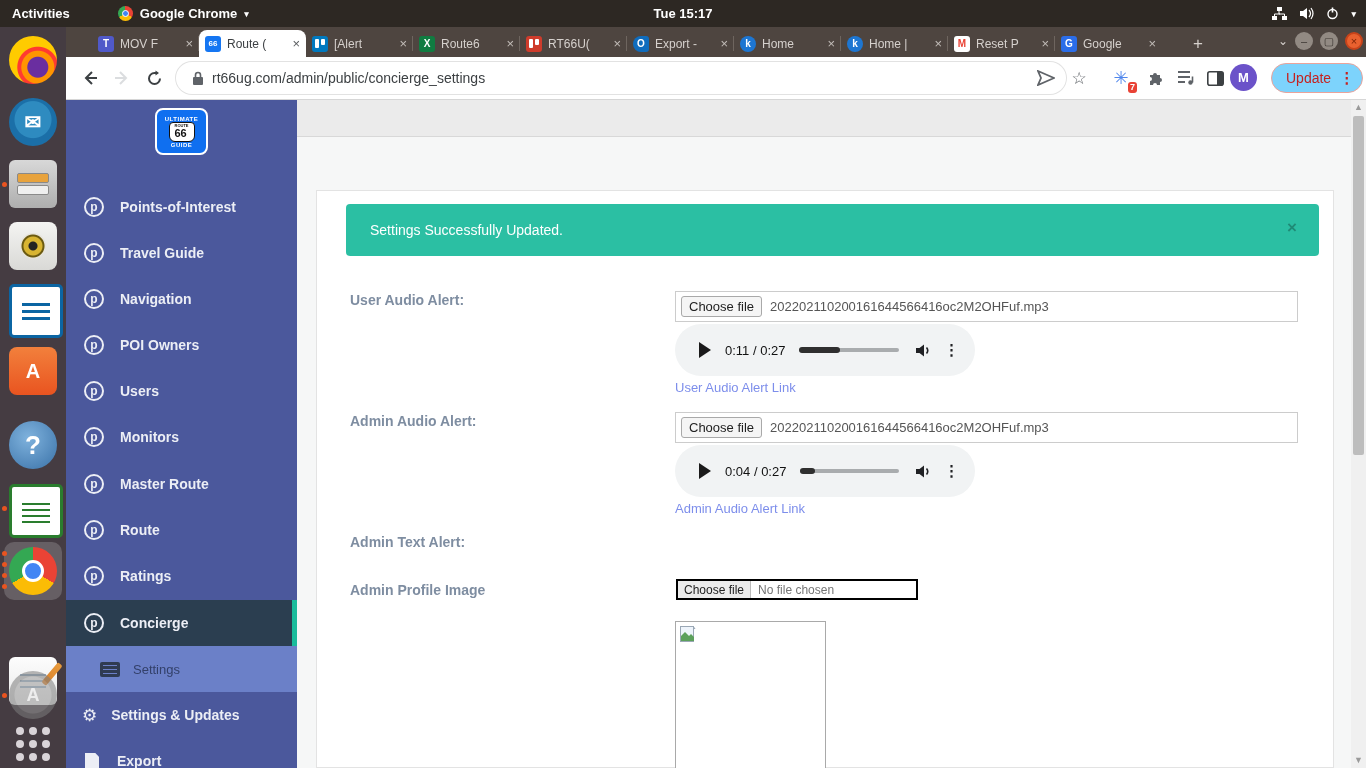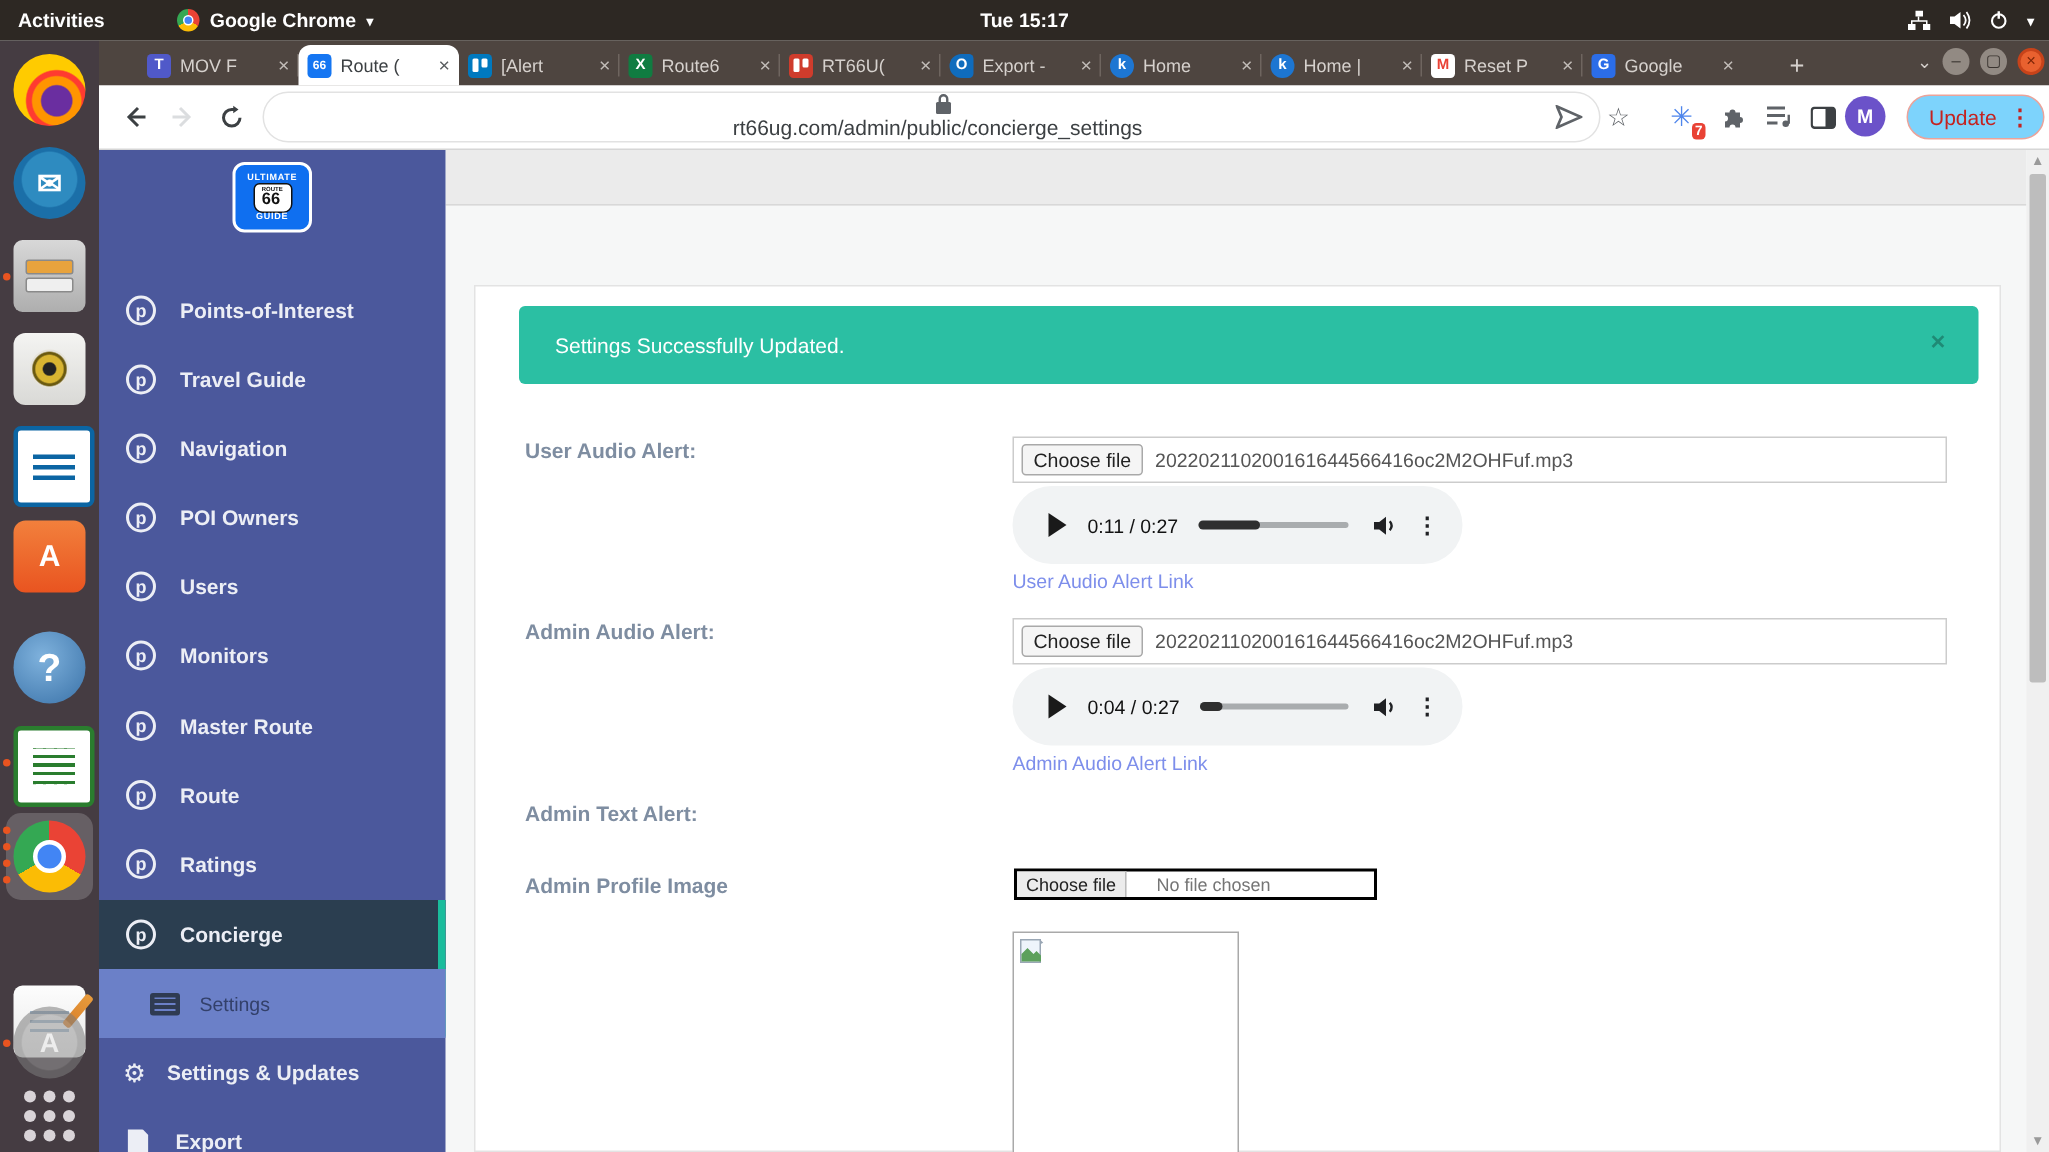--- a/index.html
+++ b/index.html
@@ -63,21 +63,21 @@
   .fav-k{background:#1d76d2;border-radius:50%;}
   .fav-gmail{background:#fff;color:#e94235;}
   .fav-gdoc{background:#2b6de8;}
   #newtab{position:absolute;top:5px;width:24px;height:24px;color:#d6d1cd;font-size:17px;display:flex;align-items:center;justify-content:center;border-radius:50%;}
   #tab-chevron{position:absolute;top:7px;color:#d6d1cd;font-size:12px;}
   .winbtn{position:absolute;top:5px;width:18px;height:18px;border-radius:50%;background:#928a83;color:#3a3430;font-size:11px;display:flex;align-items:center;justify-content:center;line-height:1;}
   .winbtn.close{background:#e9612f;border:2px solid #c7431a;box-sizing:border-box;color:#7e2507;}
   
   #toolbar{left:66px;top:57px;width:1300px;height:43px;background:#fff;border-bottom:1px solid #d6d6d6;box-sizing:border-box;z-index:30;}
   .tb-ic{position:absolute;top:9px;width:24px;height:24px;display:flex;align-items:center;justify-content:center;color:#5f6368;font-size:17px;}
-  #omnibox{position:absolute;left:110px;top:5px;width:890px;height:32px;background:#fff;border-radius:16px;box-shadow:0 0 0 1px #e2e2e2;display:flex;align-items:center;flex-direction:column;}
+  #omnibox{position:absolute;left:110px;top:5px;width:890px;height:32px;background:#fff;border-radius:16px;box-shadow:0 0 0 1px #e2e2e2;display:flex;align-items:center;}
   #urltext{font-size:14px;color:#3c4043;margin-left:8px;}
   .badge7{position:absolute;right:-4px;bottom:-3px;background:#e94235;color:#fff;font-size:9px;font-weight:bold;border-radius:3px;padding:0 2px;line-height:11px;}
   #avatar{position:absolute;left:1164px;top:7px;width:27px;height:27px;border-radius:50%;background:#6b52c9;color:#fff;font-size:13px;font-weight:bold;display:flex;align-items:center;justify-content:center;}
   #updatebtn{position:absolute;left:1205px;top:6px;height:28px;border:1px solid #eba39a;border-radius:15px;display:flex;align-items:center;padding:0 8px 0 14px;color:#c5221f;font-size:14px;gap:8px;background:#7dd3fc;}
   #updatebtn .kebab{color:#c5221f;font-weight:bold;font-size:15px;}
   
   #sidebar{left:66px;top:100px;width:231px;height:668px;background:#4b589c;z-index:10;color:#eceef5;}
   #logo{position:absolute;left:89px;top:8px;width:53px;height:47px;background:#0f6ff0;border-radius:8px;border:2px solid #fff;box-sizing:border-box;display:flex;flex-direction:column;align-items:center;justify-content:center;color:#fff;font-weight:bold;}
   #logo .band{font-size:6px;letter-spacing:.5px;}
   #logo .shield{background:#fff;color:#111;border-radius:4px 4px 6px 6px;font-size:11px;line-height:1;padding:1px 5px 2px;border:1px solid #111;}
@@ -106,21 +106,21 @@
   .play-tri{width:0;height:0;border-left:12px solid #1a1a1a;border-top:8px solid transparent;border-bottom:8px solid transparent;margin-left:24px;}
   .p-time{font-size:13px;color:#111;margin-left:14px;white-space:nowrap;}
   .p-track{height:4px;width:100px;background:#a9acae;border-radius:2px;margin-left:14px;position:relative;}
   .p-fill{position:absolute;left:0;top:-1px;height:6px;background:#2f2f2f;border-radius:3px;}
   .p-vol{margin-left:16px;display:flex;}
   .p-kebab{margin-left:12px;margin-right:16px;color:#202124;font-weight:bold;font-size:15px;letter-spacing:0;}
   .f-link{position:absolute;left:358px;font-size:13px;color:#7d8eeb;}
   .text-input{position:absolute;left:358px;width:623px;height:31px;border:1px solid #ccc;box-sizing:border-box;background:#fff;display:flex;align-items:center;padding-left:12px;font-size:14px;color:#555;}
   #img-file{position:absolute;left:359px;top:388px;width:242px;height:21px;border:2px solid #000;box-sizing:border-box;background:#fff;display:flex;align-items:center;}
   #img-file .choose2{background:#ececec;border-right:1px solid #bbb;font-size:12px;color:#222;padding:1px 6px;height:100%;display:flex;align-items:center;box-sizing:border-box;}
-  #img-file .nofile{font-size:12px;color:#757575;margin-left:20px;}
+  #img-file .nofile{font-size:12px;color:#757575;margin-left:7px;}
   #img-box{position:absolute;left:358px;top:430px;width:149px;height:148px;border:1px solid #a9a9a9;background:#fff;}
   #broken-img{position:absolute;left:4px;top:4px;}
   
   #scrollbar{left:1351px;top:100px;width:15px;height:668px;background:#f0f0f0;z-index:20;}
   #sb-thumb{position:absolute;left:2px;top:16px;width:11px;height:339px;background:#bdbdbd;border-radius:2px;}
   .sb-arrow{position:absolute;left:3px;width:9px;height:9px;color:#9a9a9a;font-size:9px;line-height:9px;}
 </style>
 </head>
 <body>
 

